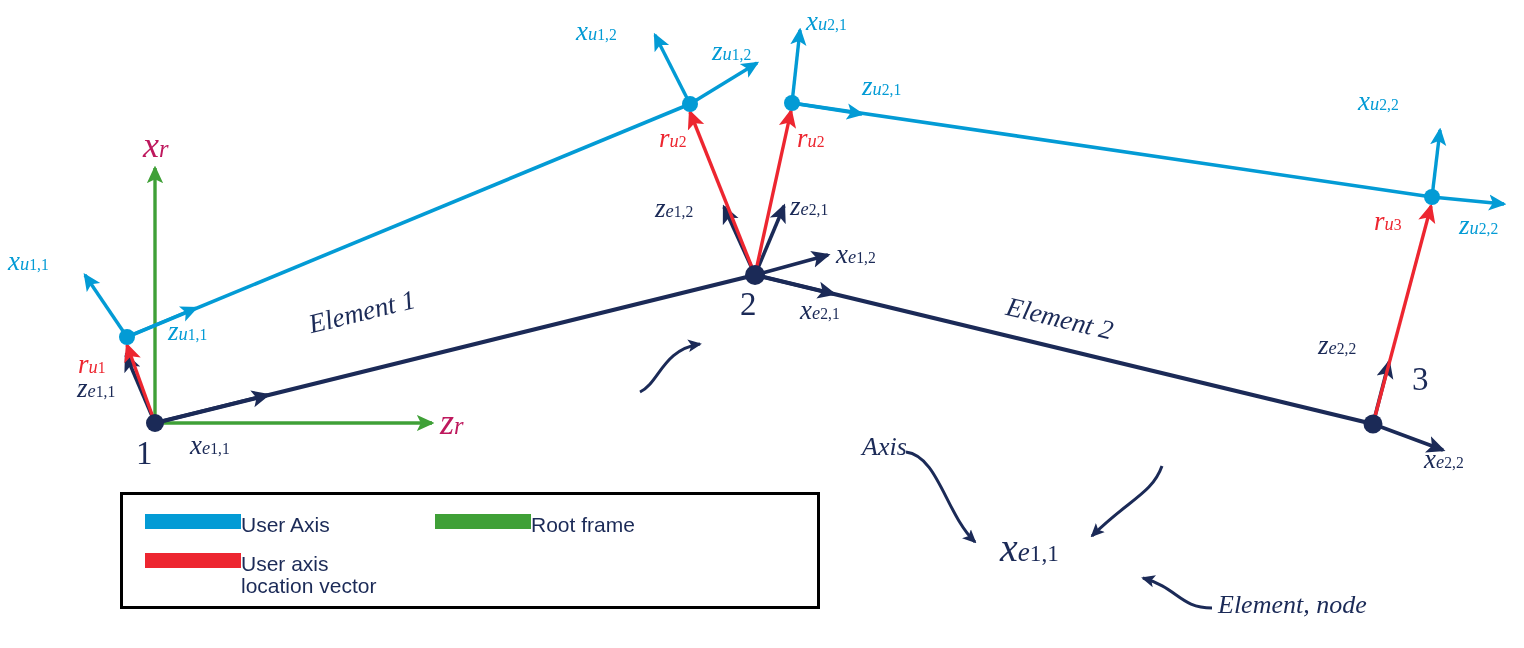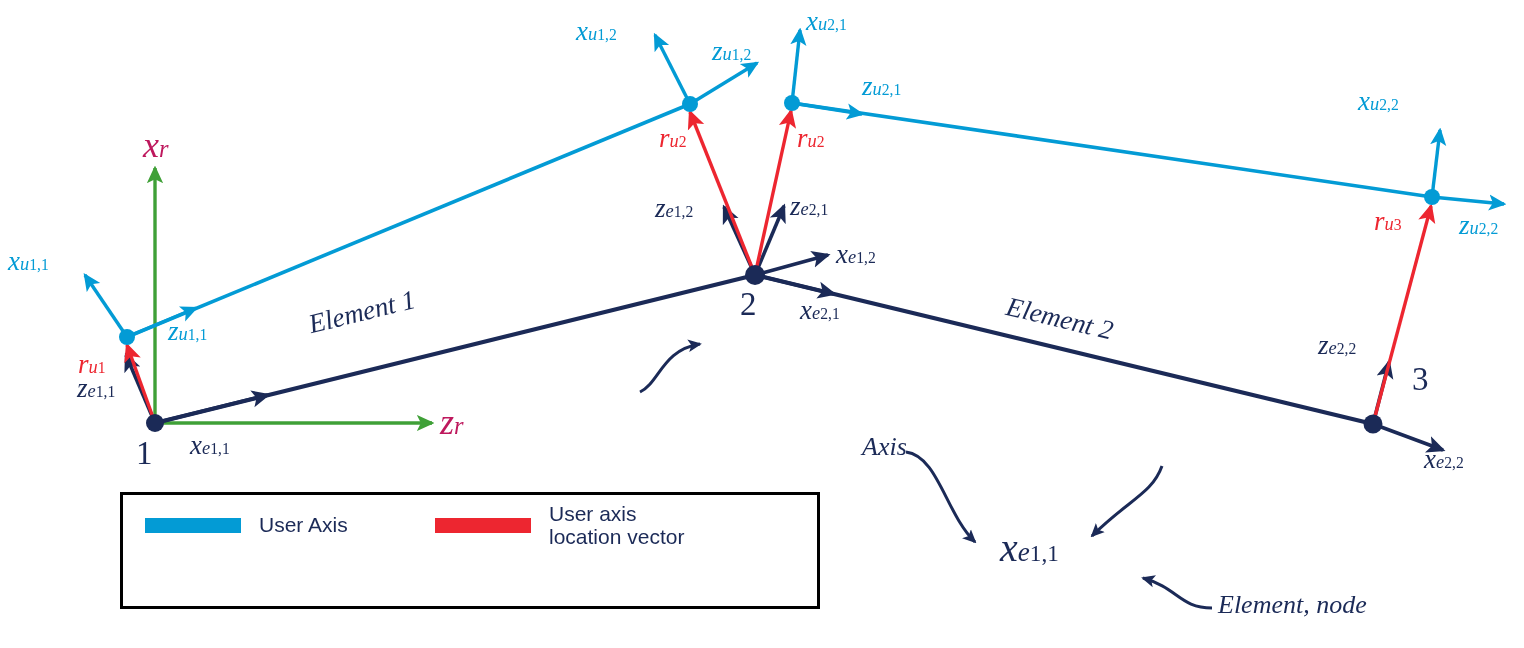--- a/index.html
+++ b/index.html
@@ -67,22 +67,21 @@
     inset: 0;
     display: grid;
     grid-template-columns: 290px 1fr;
     grid-template-rows: 1fr 1fr;
     align-items: center;
     padding: 6px 0 6px 0;
     box-sizing: border-box;
   }
   .legend-item {
     display: flex;
-    align-items: center;
-    gap: 18px;
+    align-items: flex-start;
     padding-left: 22px;
   }
   .swatch {
     width: 96px;
     height: 15px;
     flex: 0 0 auto;
   }
   .legend-text {
     font-family: "Liberation Sans", sans-serif;
     font-style: normal;
@@ -229,20 +228,24 @@
   <div class="lbl sz-callout navy" style="left:862px; top:434px;">Axis</div>
   <div class="lbl sz-callout navy" style="left:1218px; top:592px;">Element, node</div>
 
   <div class="lbl navy" style="left:1000px; top:528px; font-size:40px;"><span>x</span><span class="sub">e</span><span class="sub2">1,1</span></div>
 
   <div id="legend">
     <div class="legend-grid">
       <div class="legend-item">
         <span class="swatch" style="background:#039bd5;"></span>
         <span class="legend-text">User Axis</span>
+      </div>
+      <div class="legend-item">
+        <span class="swatch" style="background:#3fa037;"></span>
+        <span class="legend-text">Root frame</span>
       </div>
       <div class="legend-item">
         <span class="swatch" style="background:#ed2630;"></span>
         <span class="legend-text" style="white-space:pre-line;">User axis
 location vector</span>
       </div>
     </div>
   </div>
 
 </div>

